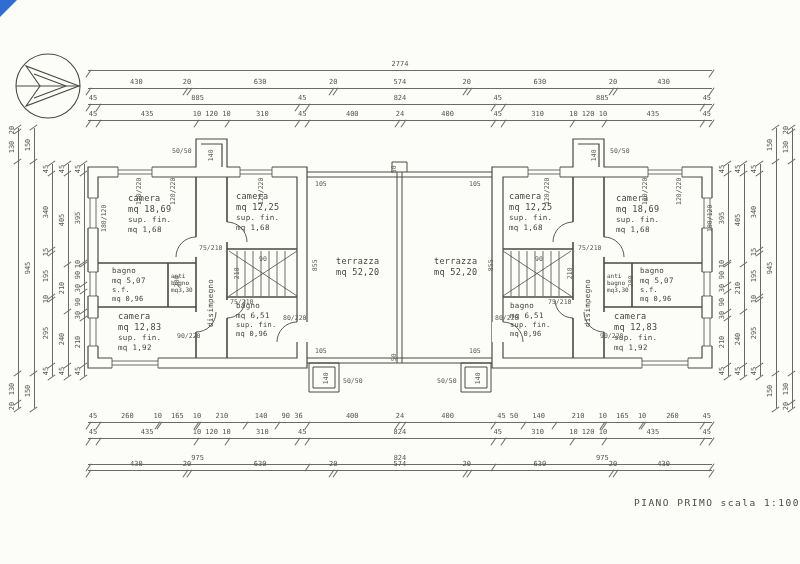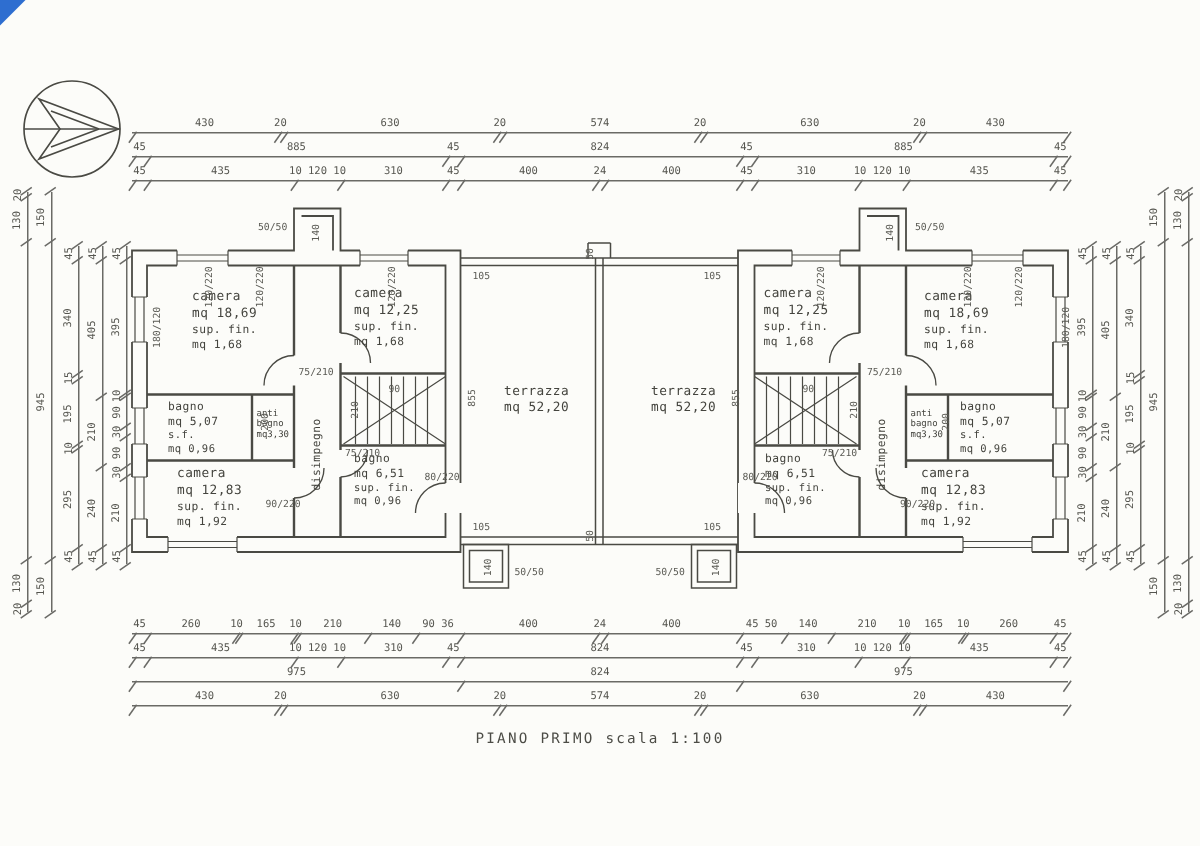--- a/index.html
+++ b/index.html
@@ -27,21 +27,21 @@
           font-size:7px;color:#55554f;white-space:nowrap;line-height:1;}
   
   .rlabel{position:absolute;font-size:8.5px;color:#44443e;line-height:1.32;letter-spacing:.3px;white-space:nowrap;}
   .rlabel .sub{font-size:7.5px;}
   .rlabel.small{font-size:7.5px;}
   .rlabel.small .sub{font-size:7px;}
   .rlabel.micro{font-size:6px;line-height:1.2;letter-spacing:0;}
   .rot90{transform:rotate(-90deg);transform-origin:center;text-align:center;}
   .tiny{position:absolute;font-size:6.5px;color:#5a5a54;line-height:1;white-space:nowrap;}
   .tiny.r{transform:rotate(-90deg);transform-origin:center;}
-  .caption{position:absolute;left:0;right:0;top:487px;text-align:center;
+  .caption{position:absolute;left:0;right:0;top:497px;text-align:right;
            font-size:9.5px;color:#4c4c46;letter-spacing:1.5px;}
 </style>
 </head>
 <body>
 
 <div id="canvas">
 
   <div class="corner"></div>
 
   <svg width="800" height="564" viewBox="0 0 800 564">
@@ -135,20 +135,25 @@
         <path d="M237,251 V296 M245,251 V296 M253,251 V296 M261,251 V296 M269,251 V296 M277,251 V296 M285,251 V296"></path>
         <path d="M229,296 L297,251 M229,251 L297,296"></path>
       </g>
       <g stroke-width="0.8">
         <path d="M511,251 V296 M519,251 V296 M527,251 V296 M535,251 V296 M543,251 V296 M551,251 V296 M559,251 V296"></path>
         <path d="M503,296 L571,251 M503,251 L571,296"></path>
       </g>
     </g>
   </svg>
 
+  <div class="hchain" style="left:88px;top:58px;width:624px">
+      <div class="seg" style="flex: 0 0 100%;">
+        <span>2774</span>
+      </div>
+    </div>
   <div class="hchain" style="left:88px;top:76px;width:624px">
       <div class="seg" style="flex: 0 0 15.5011%;">
         <span>430</span>
       </div>
       <div class="seg" style="flex: 0 0 0.720981%;">
         <span>20</span>
       </div>
       <div class="seg" style="flex: 0 0 22.7109%;">
         <span>630</span>
       </div>
@@ -322,21 +327,21 @@
       <div class="seg" style="flex: 0 0 5.04686%;">
         <span>10 120 10</span>
       </div>
       <div class="seg" style="flex: 0 0 15.6813%;">
         <span>435</span>
       </div>
       <div class="seg" style="flex: 0 0 1.62221%;">
         <span>45</span>
       </div>
     </div>
-  <div class="hchain" style="left:88px;top:442px;width:624px">
+  <div class="hchain" style="left:88px;top:452px;width:624px">
       <div class="seg" style="flex: 0 0 35.1478%;">
         <span>975</span>
       </div>
       <div class="seg" style="flex: 0 0 29.7044%;">
         <span>824</span>
       </div>
       <div class="seg" style="flex: 0 0 35.1478%;">
         <span>975</span>
       </div>
     </div>

